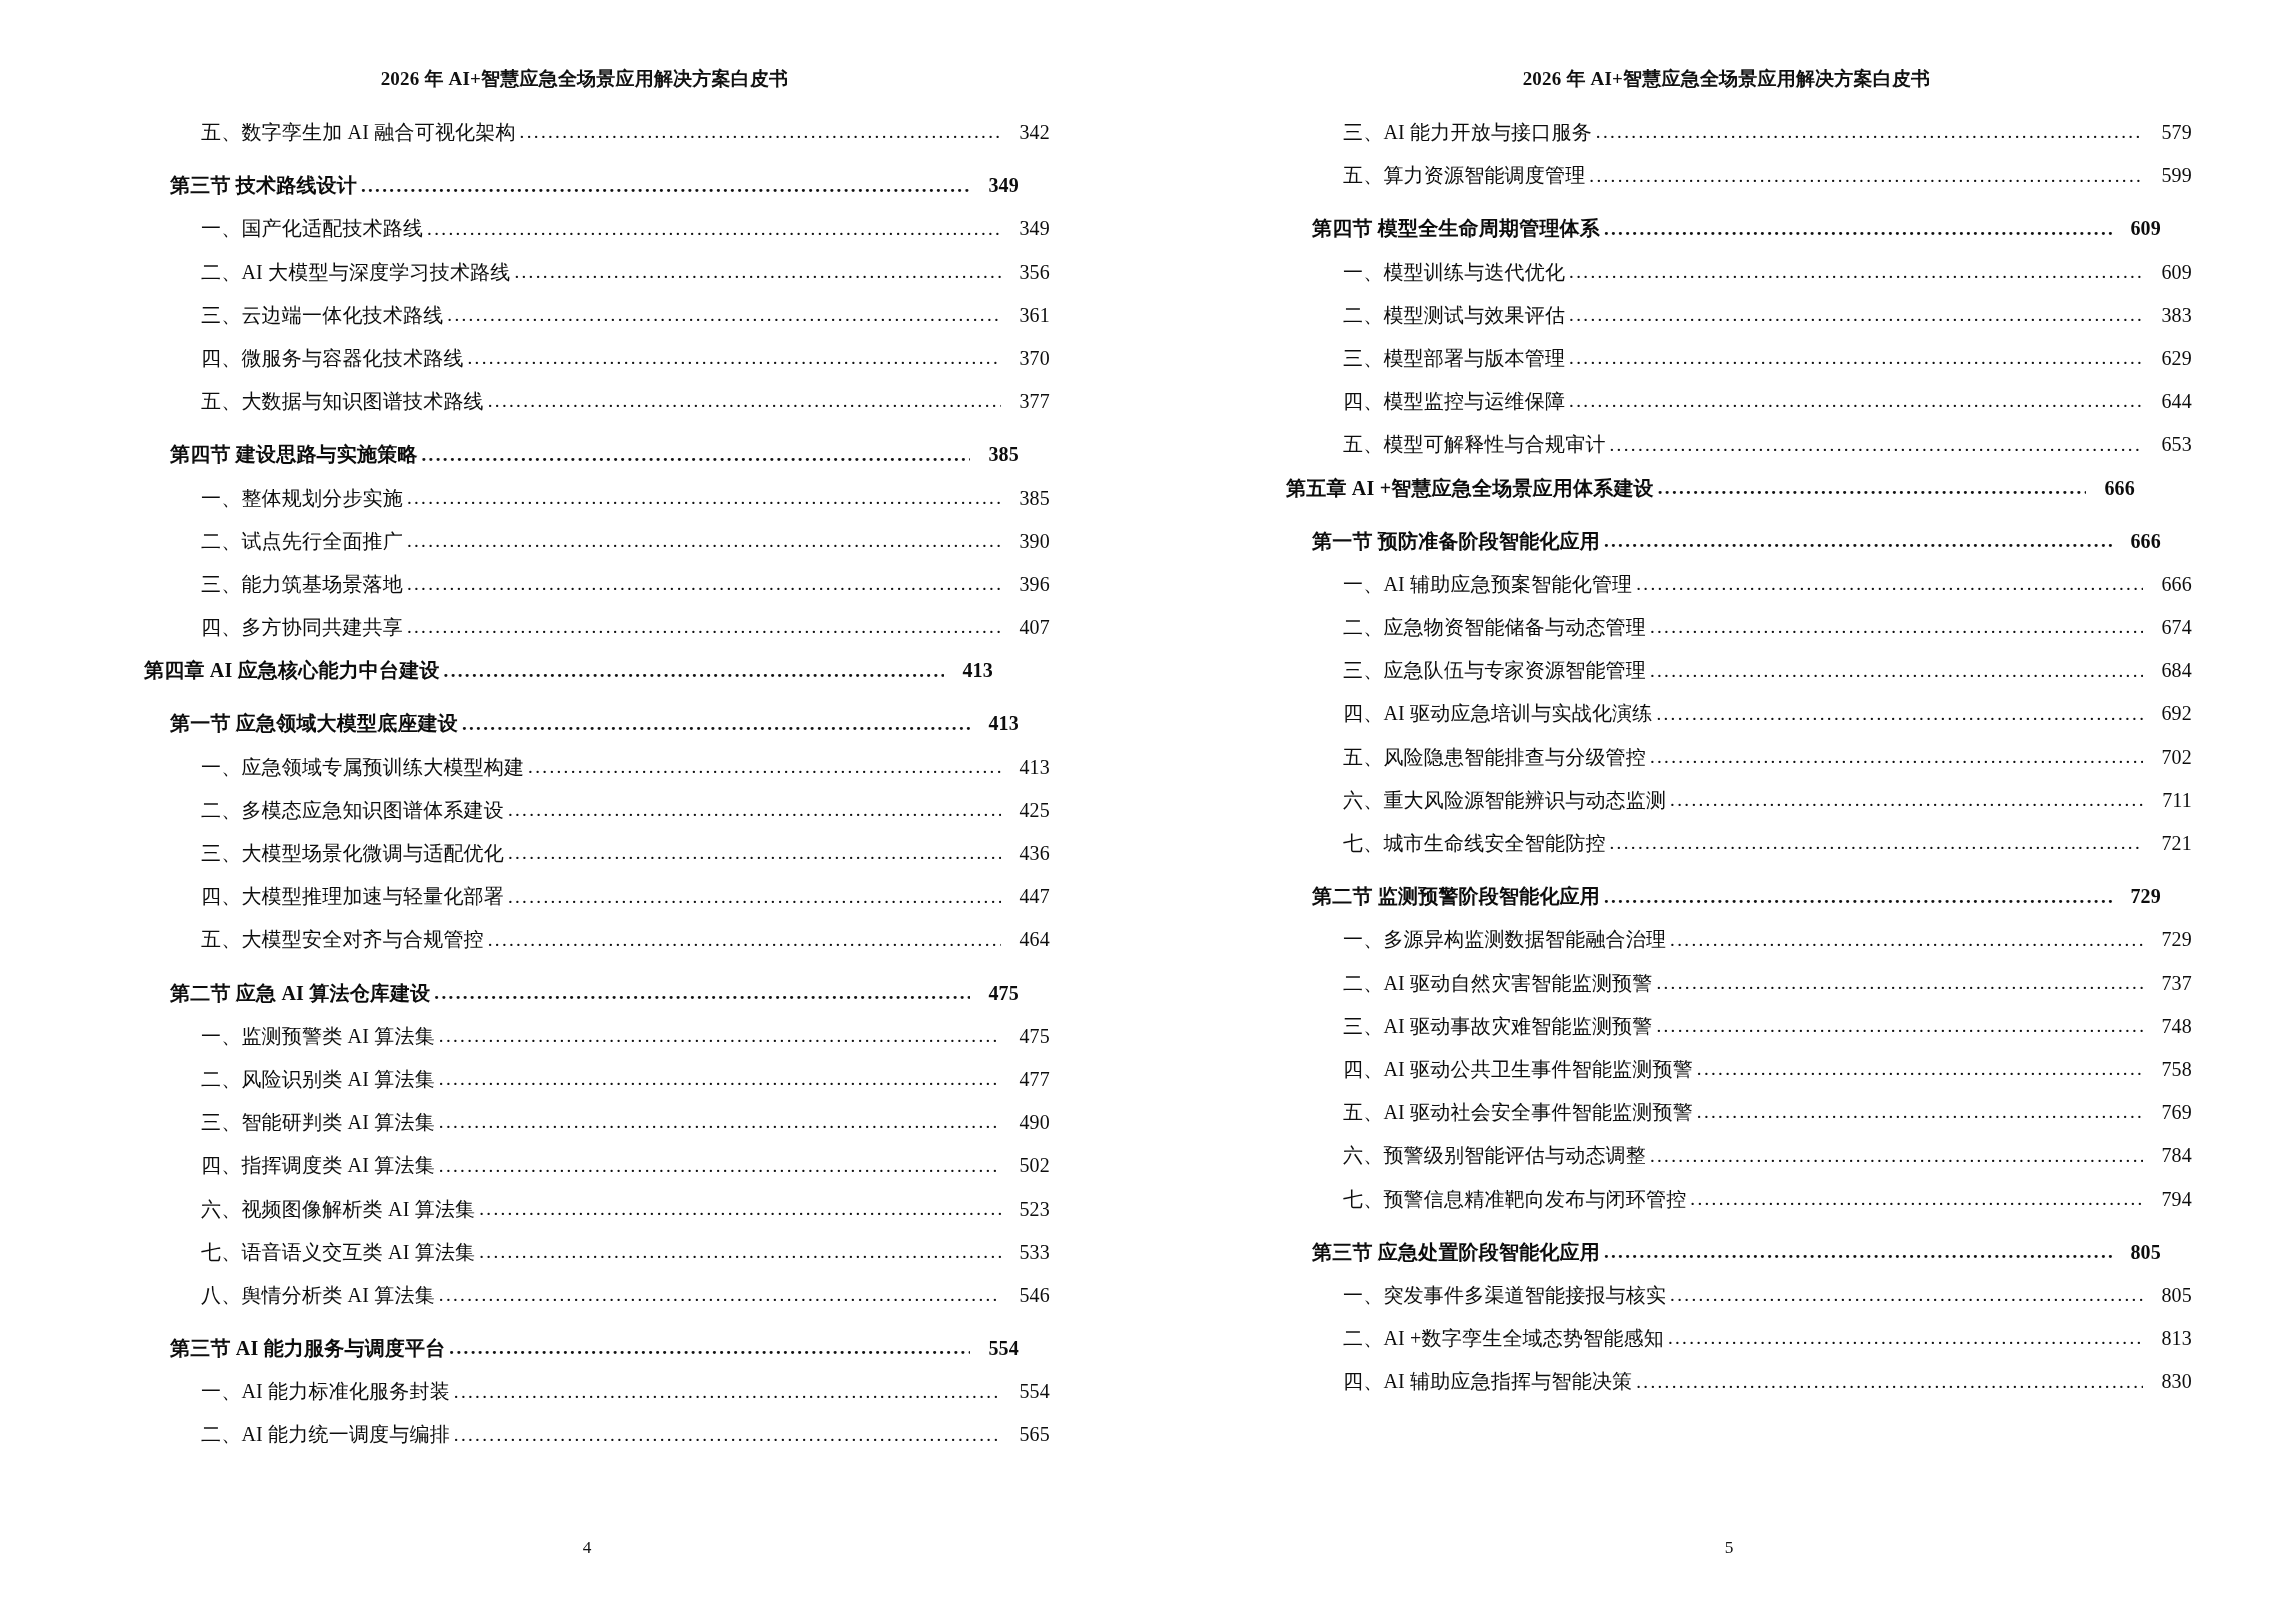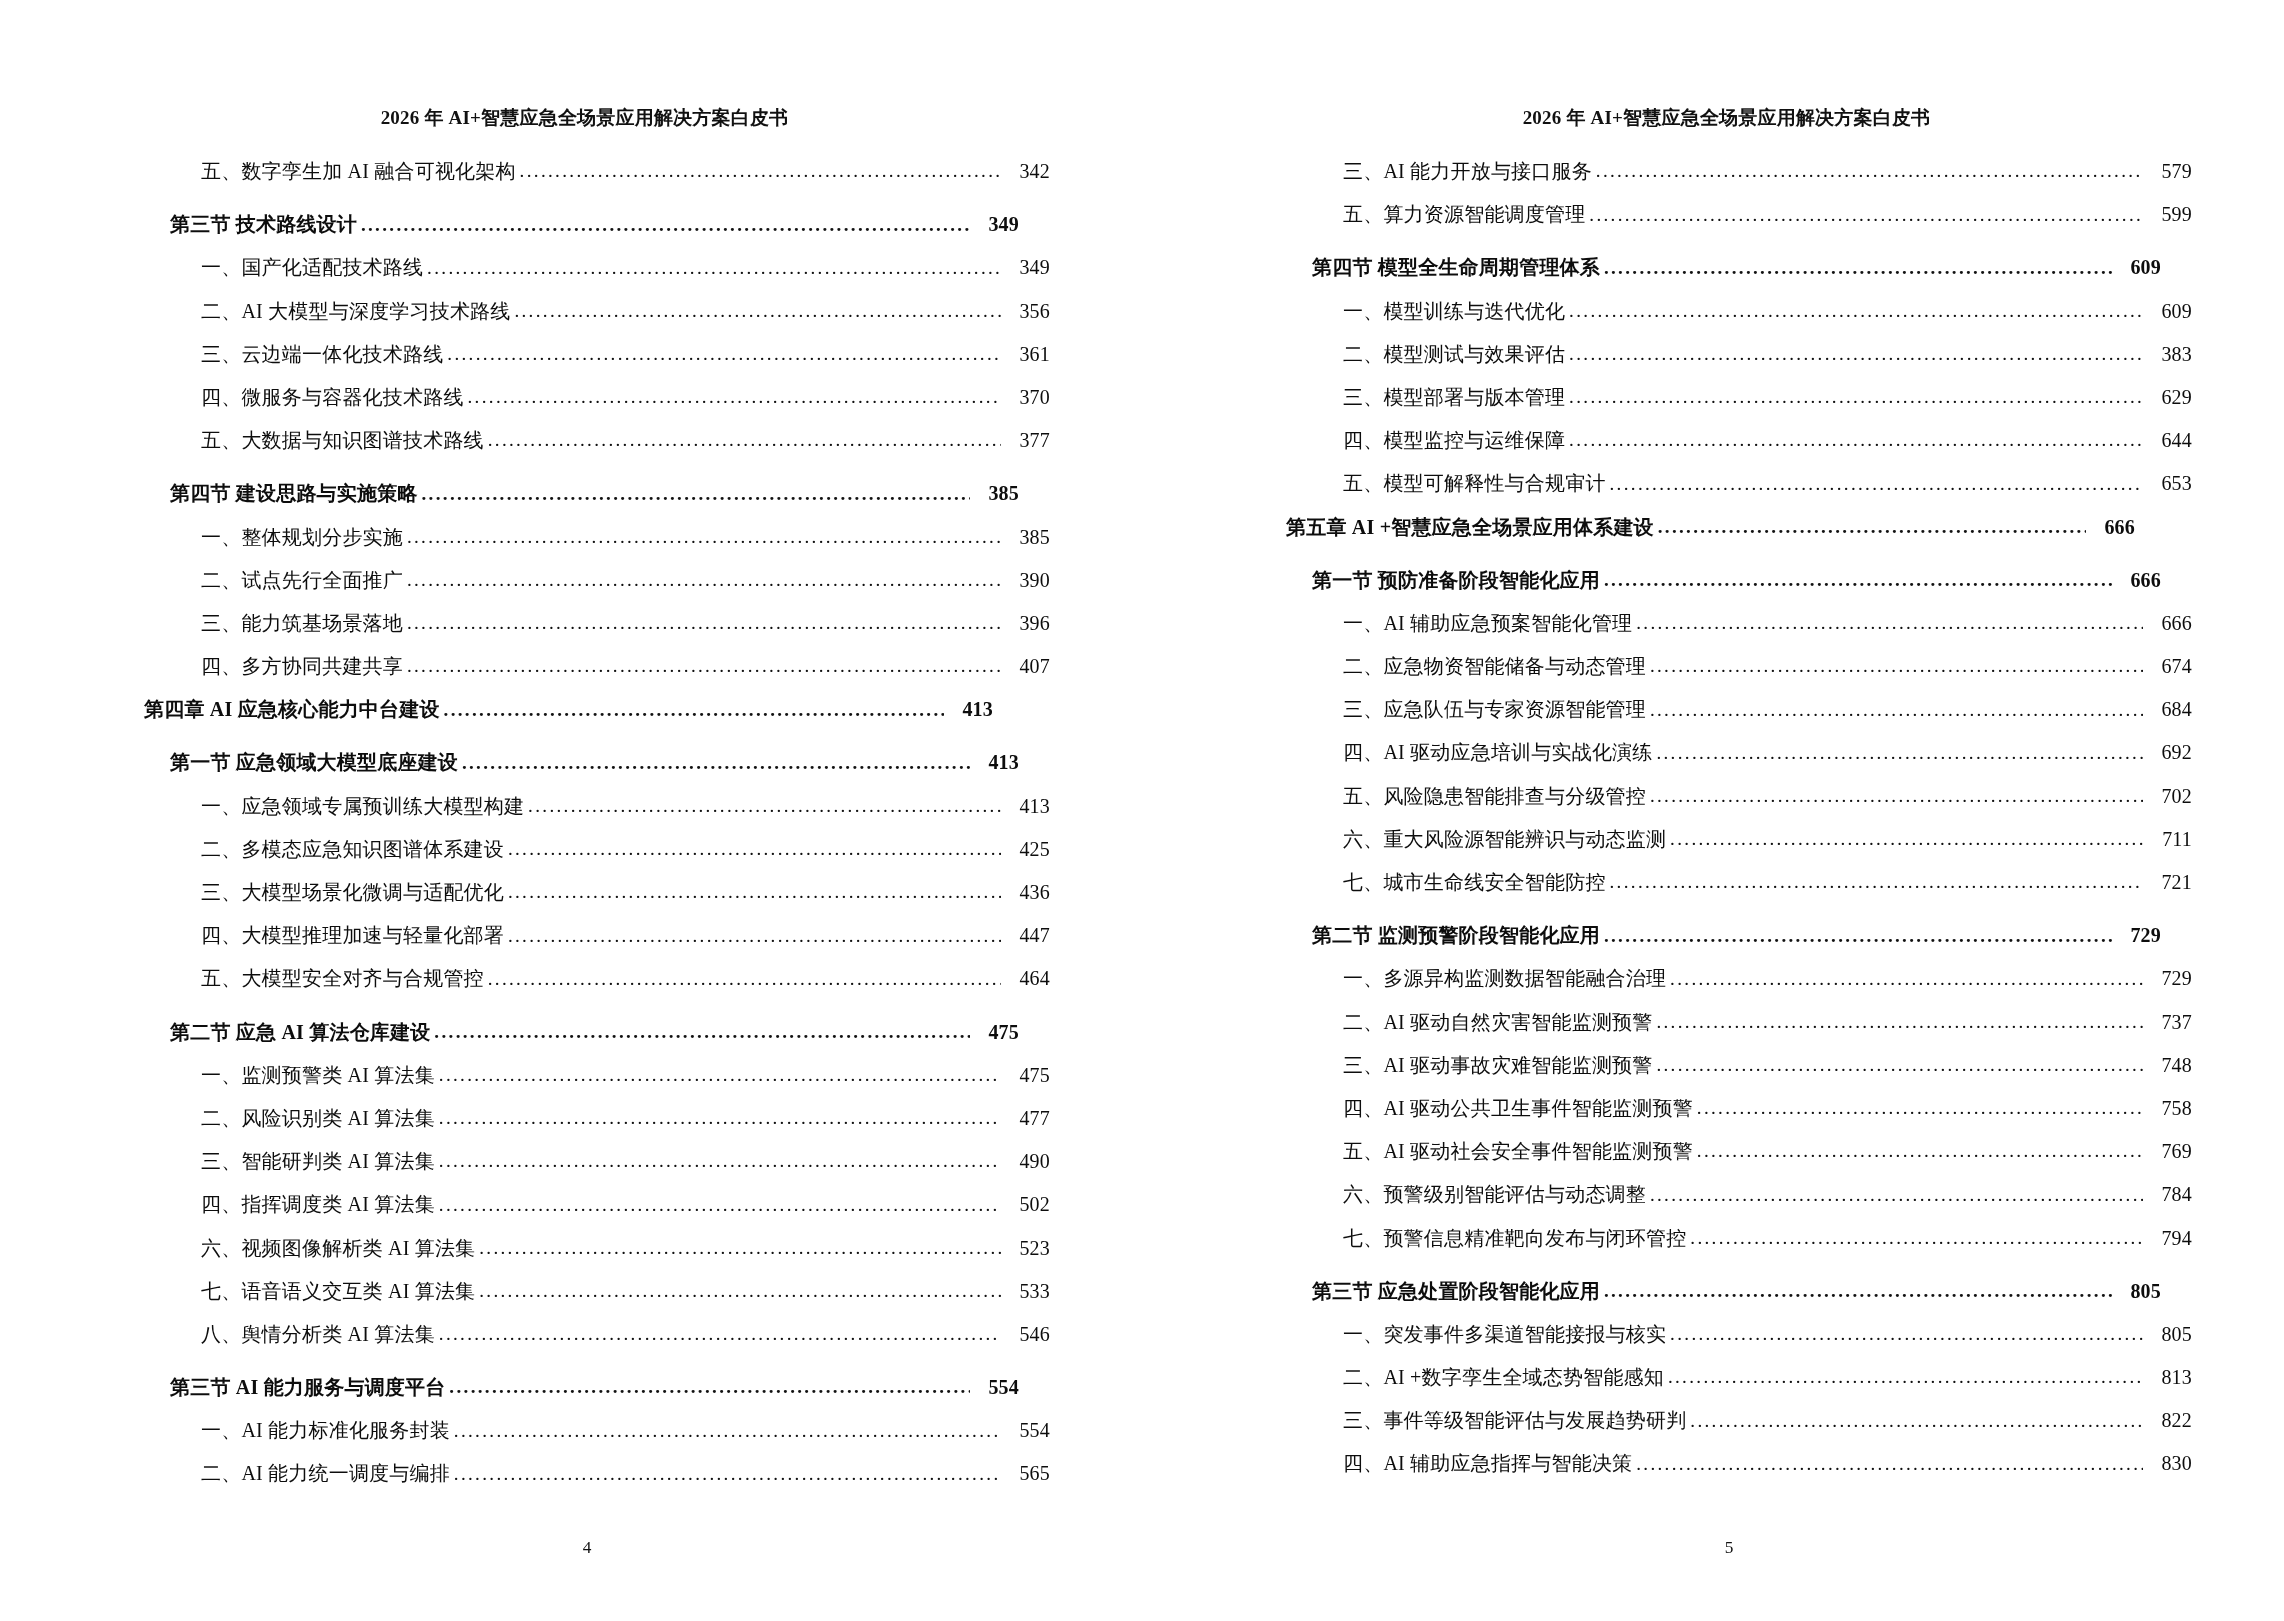--- a/index.html
+++ b/index.html
@@ -31,21 +31,21 @@
     background: #ffffff;
     display: flex;
     flex-direction: column;
   }
 
   .page-inner {
     position: relative;
     box-sizing: border-box;
     padding-left: 144px;
     padding-right: 149px;
-    padding-top: 105px;
+    padding-top: 66px;
     flex: 1 1 auto;
   }
 
   .running-head {
     text-align: center;
     font-size: 19px;
     font-weight: bold;
     letter-spacing: 0.2px;
     color: #111;
     margin: 0 0 30px 0;
@@ -428,25 +428,20 @@
             <span class="label">一、突发事件多渠道智能接报与核实</span>
             <span class="leader"></span>
             <span class="pageno">805</span>
           </li>
           <li class="toc-entry level-item">
             <span class="label">二、AI +数字孪生全域态势智能感知</span>
             <span class="leader"></span>
             <span class="pageno">813</span>
           </li>
           <li class="toc-entry level-item">
-            <span class="label">三、事件等级智能评估与发展趋势研判</span>
-            <span class="leader"></span>
-            <span class="pageno">822</span>
-          </li>
-          <li class="toc-entry level-item">
             <span class="label">四、AI 辅助应急指挥与智能决策</span>
             <span class="leader"></span>
             <span class="pageno">830</span>
           </li>
         </ul>
     </div>
     <div class="folio">5</div>
   </div>
 
 </div>

